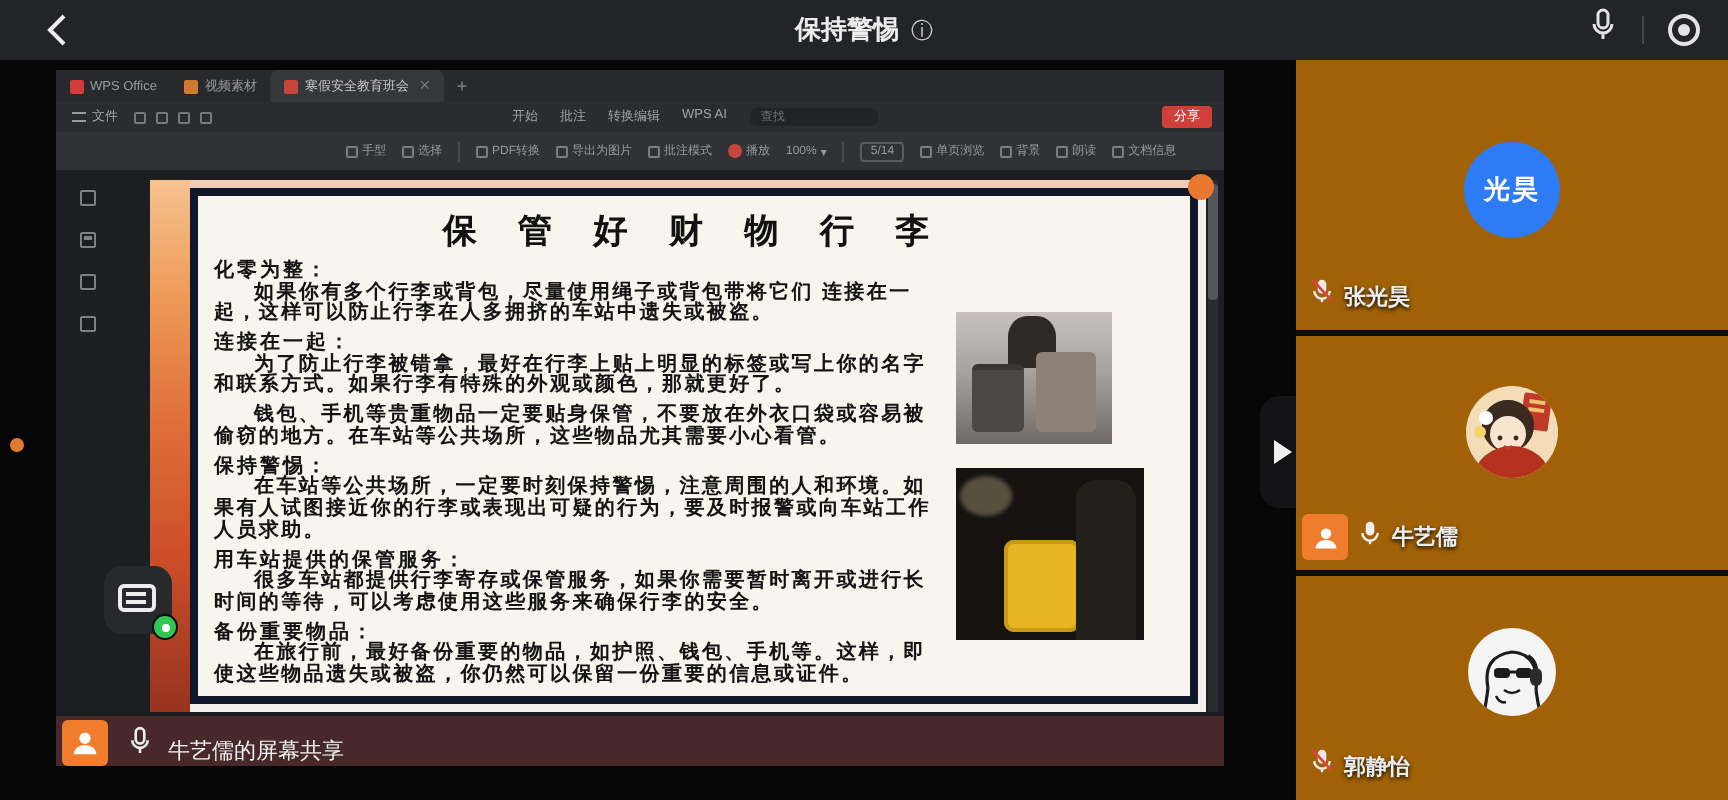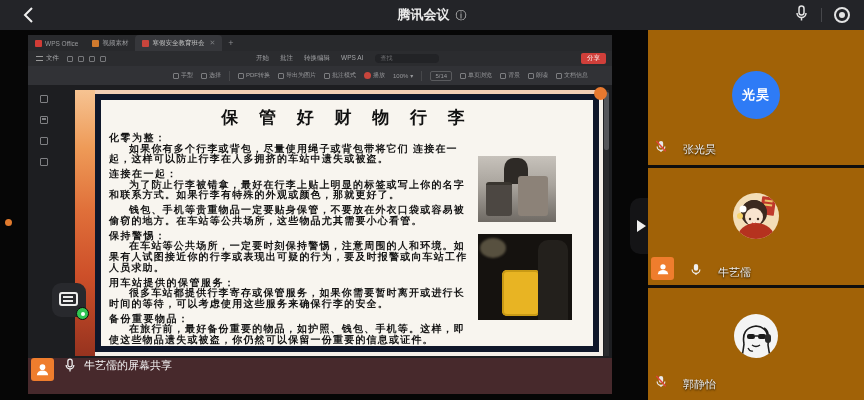--- a/index.html
+++ b/index.html
@@ -62,21 +62,21 @@
   .lp-ico.b2{background:linear-gradient(#7f8083 0 0) 1px 1px/4px 2px no-repeat;}
   .page-scroll{position:absolute;left:604px;top:90px;width:5px;height:266px;background:#2a2b2e;}
   .page-scroll .thumb{position:absolute;left:0;top:2px;width:5px;height:58px;background:#55565a;border-radius:2px;}
 
   
   .page{position:absolute;left:75px;top:90px;width:528px;height:266px;background:#f4efe8;}
   .page-strip{position:absolute;left:0;top:0;width:20px;height:266px;
       background:linear-gradient(180deg,#f6c392 0%,#ee9a57 22%,#e0703a 45%,#cd4f29 70%,#97331f 100%);}
   .page-topedge{position:absolute;left:20px;top:0;width:508px;height:4px;background:#f0cdb4;}
   .page-box{position:absolute;left:20px;top:4px;right:4px;bottom:4px;background:#f8f5ef;
-            border:6px solid #0f172a;padding:5px 8px 3px 8px;overflow:hidden;}
+            border:4px solid #0f172a;padding:5px 8px 3px 8px;overflow:hidden;}
   .slide-title{text-align:center;font-size:17px;font-weight:bold;color:#111;
                letter-spacing:8px;margin:1px 0 4px 0;}
   .slide-sections{width:360px;}
   .sec{margin-top:4px;}
   .sec-h{font-size:10px;font-weight:bold;color:#141414;letter-spacing:1.5px;line-height:10.5px;}
   .sec-b{font-size:10px;font-weight:bold;color:#141414;letter-spacing:1.2px;line-height:10.8px;
          text-indent:2em;margin:0;}
   .photo1{position:absolute;left:403px;top:66px;width:78px;height:66px;
       background:linear-gradient(180deg,#c7c2bb 0%,#a8a39c 45%,#6f6a64 100%);overflow:hidden;}
   .photo1 .case1{position:absolute;left:8px;top:26px;width:26px;height:34px;background:#4c4742;
@@ -105,55 +105,55 @@
   .caption-glyph{position:absolute;left:7px;top:9px;width:19px;height:14px;border:2px solid #ececec;
                  border-radius:3px;}
   .caption-glyph::after{content:"";position:absolute;left:2px;top:2px;width:10px;height:2px;background:#ececec;
                  box-shadow:0 4px 0 #ececec;}
   .caption-toggle{position:absolute;right:-3px;bottom:-3px;width:13px;height:13px;border-radius:50%;
                   background:#31c553;border:1px solid #0d0d0d;}
   .caption-toggle::after{content:"";position:absolute;left:4px;top:4px;width:4px;height:4px;
                   border-radius:50%;background:#fff;}
 
   
-  .share-bar{position:absolute;left:28px;top:358px;width:584px;height:36px;background:#47292c;
-             display:flex;align-items:flex-start;}
+  .share-bar{position:absolute;left:28px;top:358px;width:584px;height:25px;background:#47292c;
+             display:flex;align-items:flex-end;}
   .share-avatar{width:23px;height:23px;background:#ef7d2d;border-radius:3px;margin-left:3px;
                 display:flex;align-items:center;justify-content:center;}
   .share-mic{margin-left:10px;}
   .share-text{margin-left:8px;font-size:11px;color:#f2f2f2;}
 
   
   .sidebar{position:absolute;left:648px;top:30px;width:216px;height:370px;background:#0e0e0e;}
   .tile{position:absolute;left:0;width:257px;background:#a16207;overflow:hidden;cursor:pointer;}
   .tile1{top:0;height:135px;} .tile2{top:138px;height:117px;} .tile3{top:258px;height:112px;}
   .avatar-circle{position:absolute;border-radius:50%;display:flex;align-items:center;justify-content:center;}
   .av1{left:84px;top:41px;width:48px;height:48px;background:#2e7bf6;
        font-size:13px;color:#fff;font-weight:bold;letter-spacing:1px;}
   .av2{left:85px;top:25px;width:46px;height:46px;}
   .av3{left:86px;top:26px;width:44px;height:44px;}
-  .name-row{position:absolute;left:7px;bottom:8px;display:flex;align-items:flex-end;gap:16px;}
+  .name-row{position:absolute;left:7px;bottom:8px;display:flex;align-items:center;gap:5px;font-weight:bold;}
   .name-row .nm{font-size:11px;color:#ededed;text-shadow:0 1px 2px #000;}
   .sharer-badge{width:23px;height:23px;background:#ef7d2d;border-radius:3px;
                 display:flex;align-items:center;justify-content:center;flex:0 0 auto;}
   .tile2 .name-row{left:3px;bottom:5px;}
 </style>
 </head>
 <body>
 
 <div id="app">
 
   <div class="topbar">
     <div class="back-btn">
       <svg width="18" height="18" viewBox="0 0 18 18">
           <polyline points="12,2 5,9 12,16" fill="none" stroke="#efefef" stroke-width="2"></polyline>
         </svg>
     </div>
     <div class="tb-title">
-      <span>腾讯会议</span>
+      <span>保持警惕</span>
       <span class="tb-info">ⓘ</span>
     </div>
     <div class="tb-right">
       <span>
         <svg width="15" height="17" viewBox="0 0 14 17">
             <rect x="4.5" y="1" width="5" height="9" rx="2.5" fill="none" stroke="#e3e3e3" stroke-width="1.5"></rect>
             <path d="M2.5,8 a4.5,4.5 0 0 0 9,0" fill="none" stroke="#e3e3e3" stroke-width="1.5"></path>
             <line x1="7" y1="12.5" x2="7" y2="15.5" stroke="#e3e3e3" stroke-width="1.5"></line>
           </svg>
       </span>

